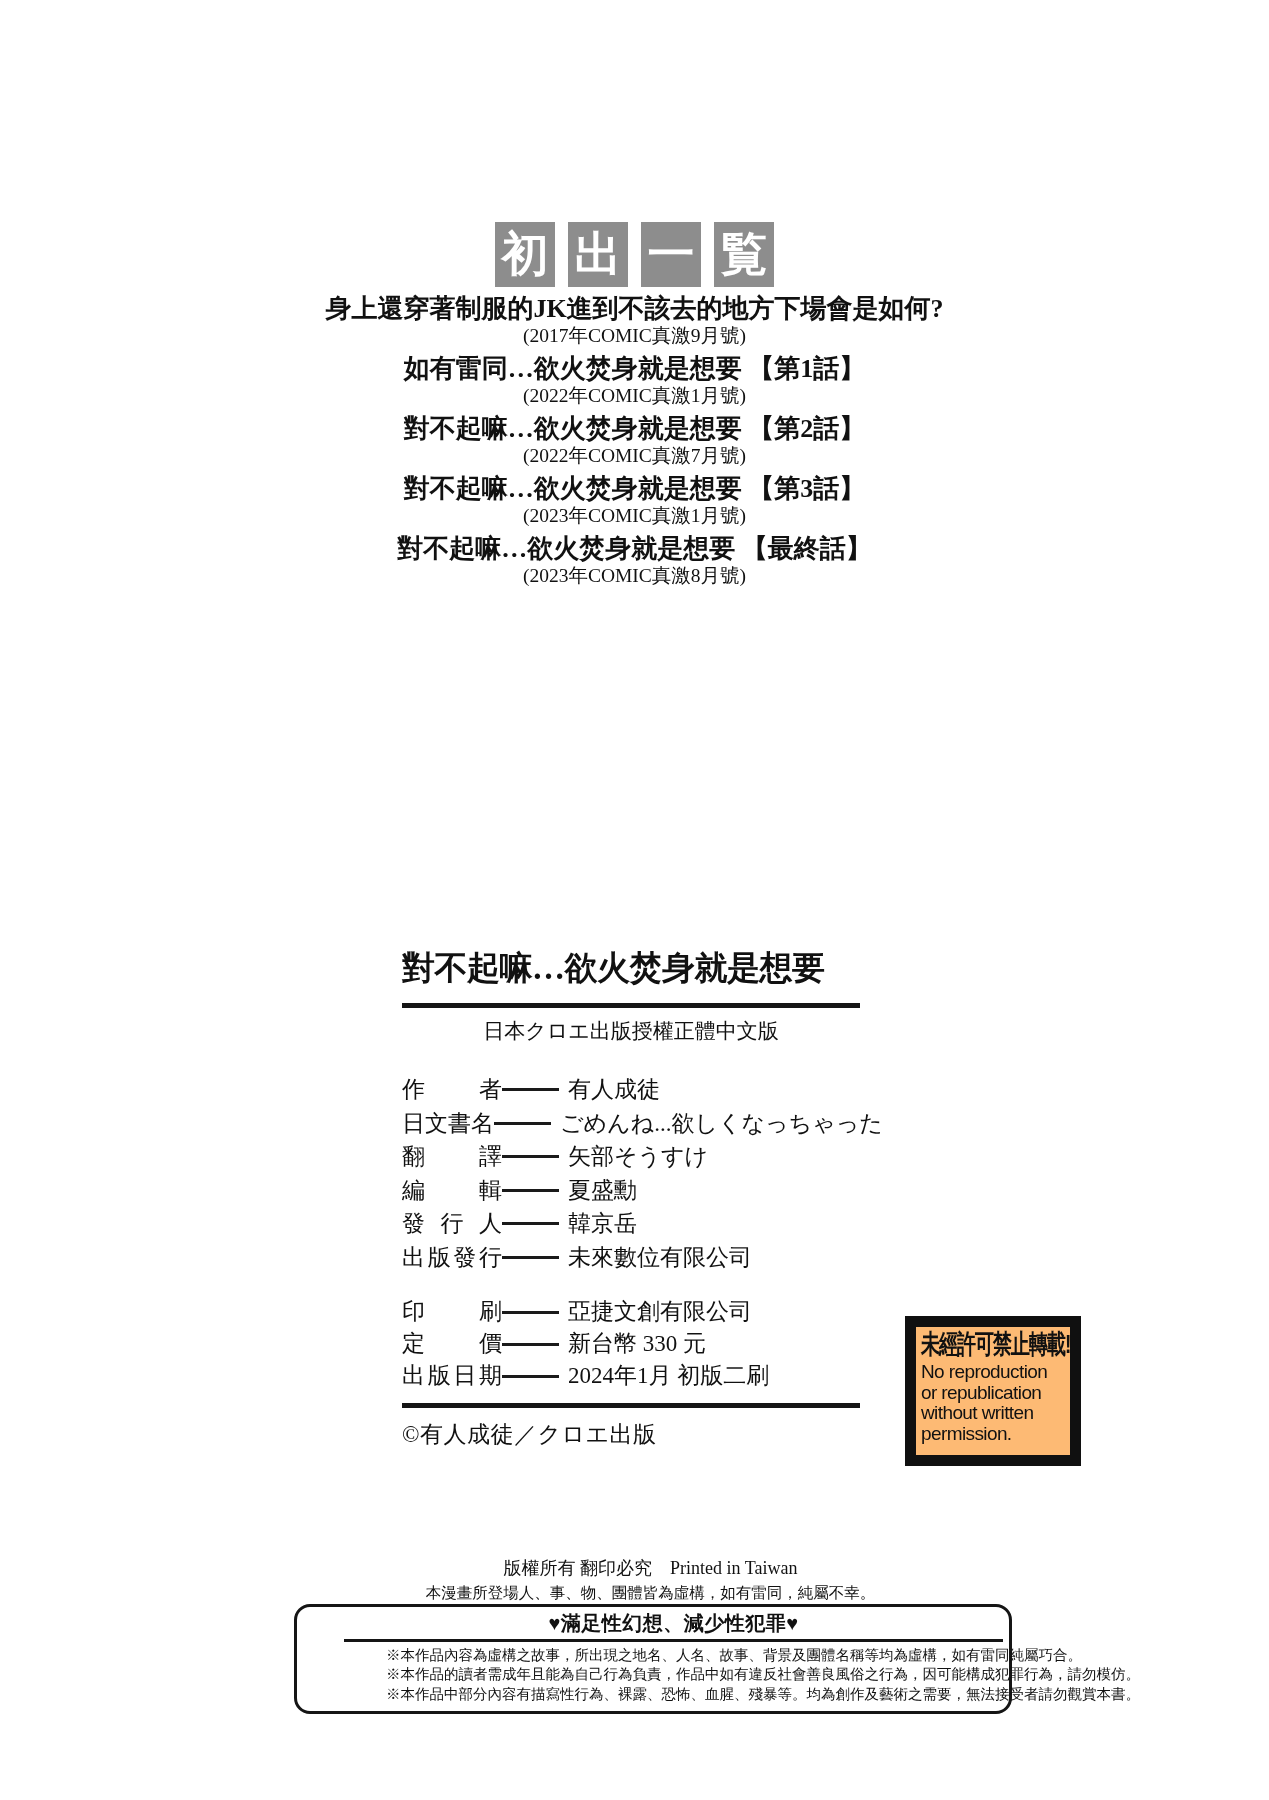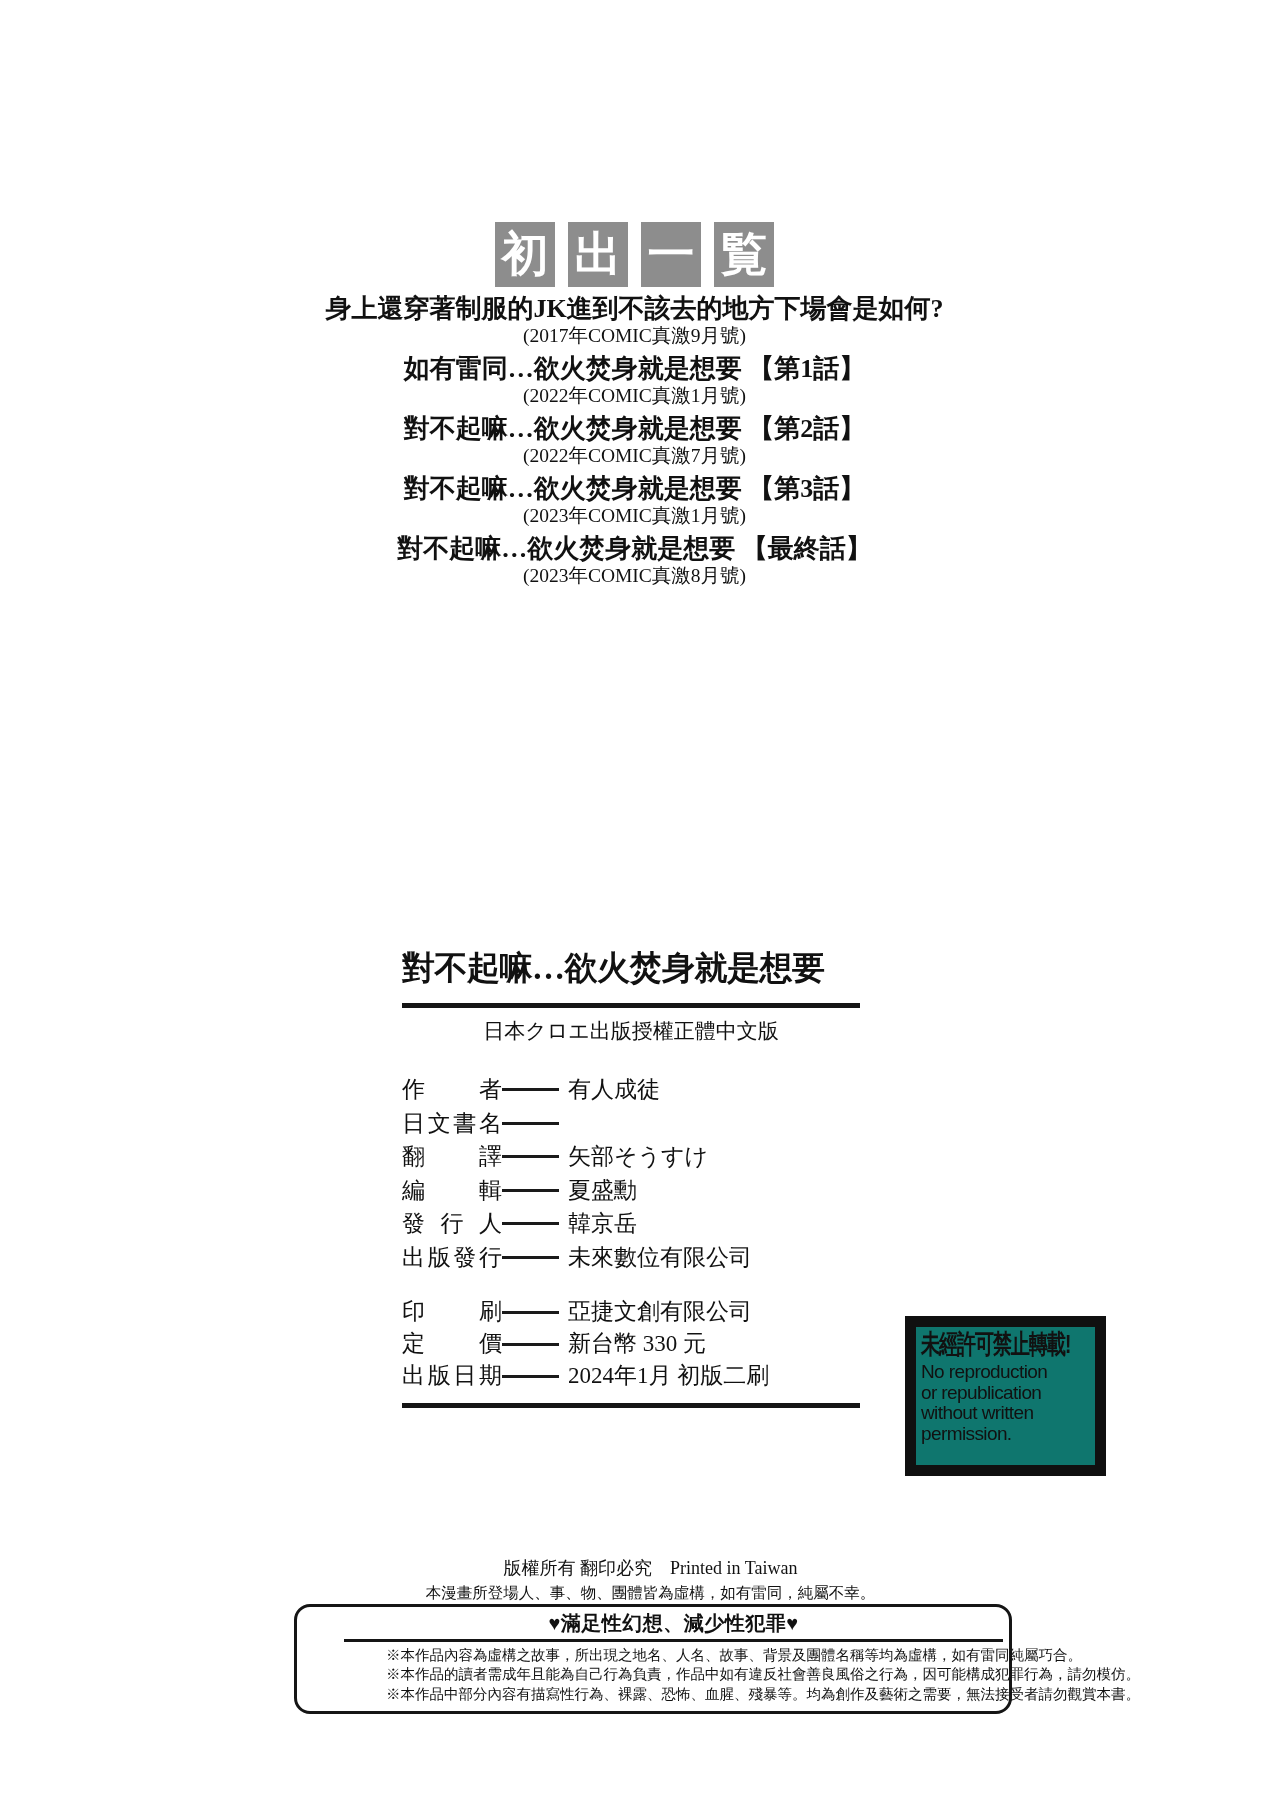--- a/index.html
+++ b/index.html
@@ -25,22 +25,22 @@
   .credit-row{display:flex;align-items:center;font-size:23px;line-height:33.5px;white-space:nowrap;}
   .credit-row .lbl{display:inline-block;width:100px;text-align:justify;text-align-last:justify;}
   .leader{width:57px;height:3px;background:#1a1a1a;margin:0 9px 0 0;flex:none;}
   .contact{margin:10px 0 0 44px;font-size:20.5px;line-height:26.5px;}
   .tel{display:inline-block;margin-right:42px;}
   .print{margin-top:22px;}
   .print .credit-row{line-height:32px;}
   .bottom-rule{width:458px;height:5px;background:#151515;margin-top:11px;}
   .copyright{font-size:23px;margin-top:11px;letter-spacing:0.5px;}
   
-  .stamp{position:absolute;left:905px;top:1316px;width:201px;box-sizing:border-box;border:11px solid #101010;
-    background:#0f766e;padding:2px 5px 21px;font-family:"Liberation Sans",sans-serif;}
+  .stamp{position:absolute;left:905px;top:1316px;width:176px;box-sizing:border-box;border:11px solid #101010;
+    background:#fdba74;padding:2px 5px 11px;font-family:"Liberation Sans",sans-serif;}
   .stamp-title{font-size:19px;font-weight:900;letter-spacing:-1px;white-space:nowrap;height:33px;line-height:31px;
     transform:scaleY(1.4);transform-origin:50% 55%;}
   .stamp-line{font-size:19px;line-height:20.5px;letter-spacing:-0.6px;white-space:nowrap;}
   
   .footer-rights{position:absolute;top:1556px;left:16px;width:100%;text-align:center;}
   .rights{font-size:18px;}
   .fiction{font-size:15.5px;margin-top:3px;}
   .notice-box{position:absolute;left:294px;top:1604px;width:718px;box-sizing:border-box;border:3px solid #151515;
     border-radius:16px;background:#fff;font-family:"Liberation Sans",sans-serif;padding-left:41px;}
   .notice-heading{text-align:center;font-size:20px;font-weight:700;padding:3px 0 2px;letter-spacing:0.5px;}
@@ -88,20 +88,21 @@
 
   <div class="credits">
     <div class="credit-row">
       <span class="lbl">作者</span>
       <span class="leader"></span>
       <span class="val">有人成徒</span>
     </div>
     <div class="credit-row">
       <span class="lbl">日文書名</span>
       <span class="leader"></span>
+      <span class="val">ごめんね...欲しくなっちゃった</span>
     </div>
     <div class="credit-row">
       <span class="lbl">翻譯</span>
       <span class="leader"></span>
       <span class="val">矢部そうすけ</span>
     </div>
     <div class="credit-row">
       <span class="lbl">編輯</span>
       <span class="leader"></span>
       <span class="val">夏盛勳</span>
@@ -131,20 +132,21 @@
       <span class="val">新台幣 330 元</span>
     </div>
     <div class="credit-row">
       <span class="lbl">出版日期</span>
       <span class="leader"></span>
       <span class="val">2024年1月 初版二刷</span>
     </div>
   </div>
 
   <div class="bottom-rule"></div>
+  <div class="copyright">©有人成徒／クロエ出版</div>
 </div>
 
 <div class="stamp">
   <div class="stamp-title">未經許可禁止轉載!</div>
   <div class="stamp-line">No reproduction</div>
   <div class="stamp-line">or republication</div>
   <div class="stamp-line">without written</div>
   <div class="stamp-line">permission.</div>
 </div>
 

